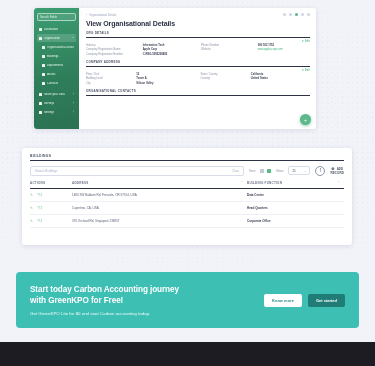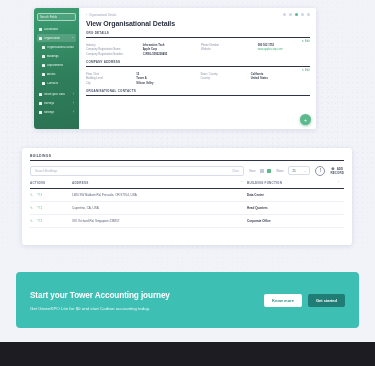--- a/index.html
+++ b/index.html
@@ -426,21 +426,22 @@
             </td>
             <td>370 Orchard Rd, Singapore 238857</td>
             <td class="fn">Corporate Office</td>
           </tr>
         </tbody>
     </table>
   </div>
 
   <div class="cta">
     <div class="cta-left">
-      <div class="cta-h">Start your Tower Accounting journey</div>
+      <div class="cta-h">Start today Carbon Accounting journey</div>
+      <div class="cta-h">with GreenKPO for Free!</div>
       <div class="cta-sub">Get GreenKPO Lite for $0 and start Carbon accounting today.</div>
     </div>
     <div class="cta-btns">
       <div class="btn btn-know">Know more</div>
       <div class="btn btn-start">Get started</div>
     </div>
   </div>
 
   <div class="footer"></div>
 </div>

